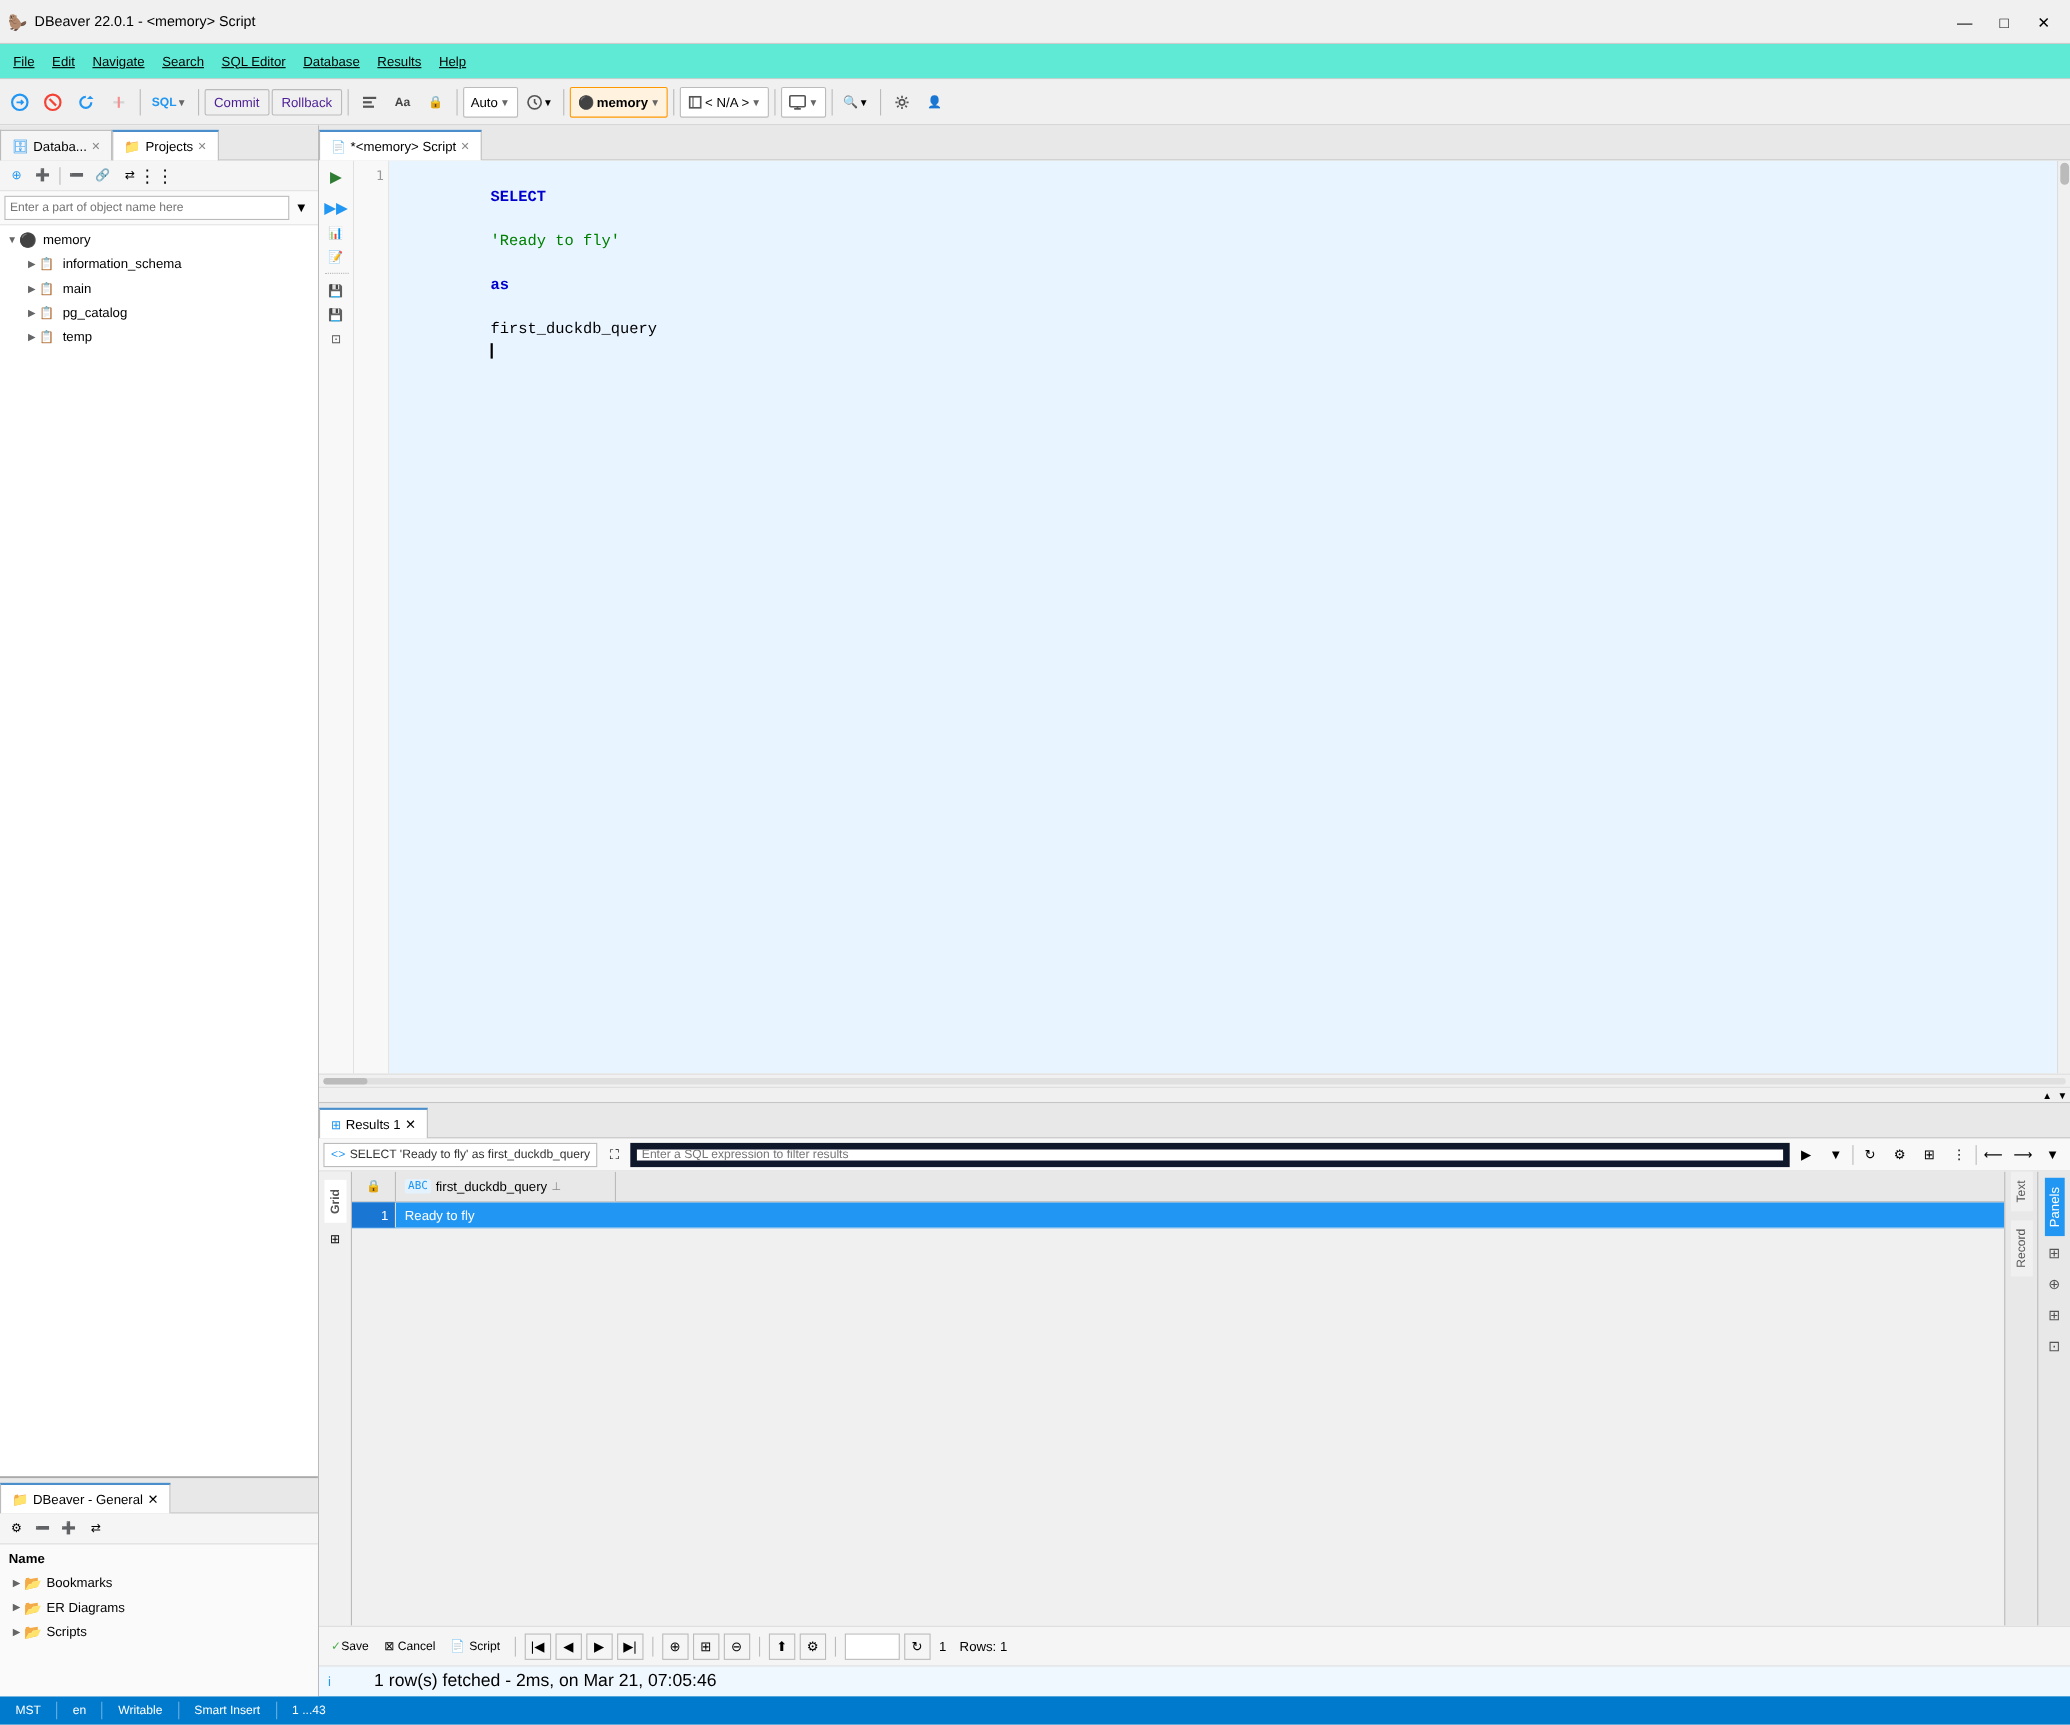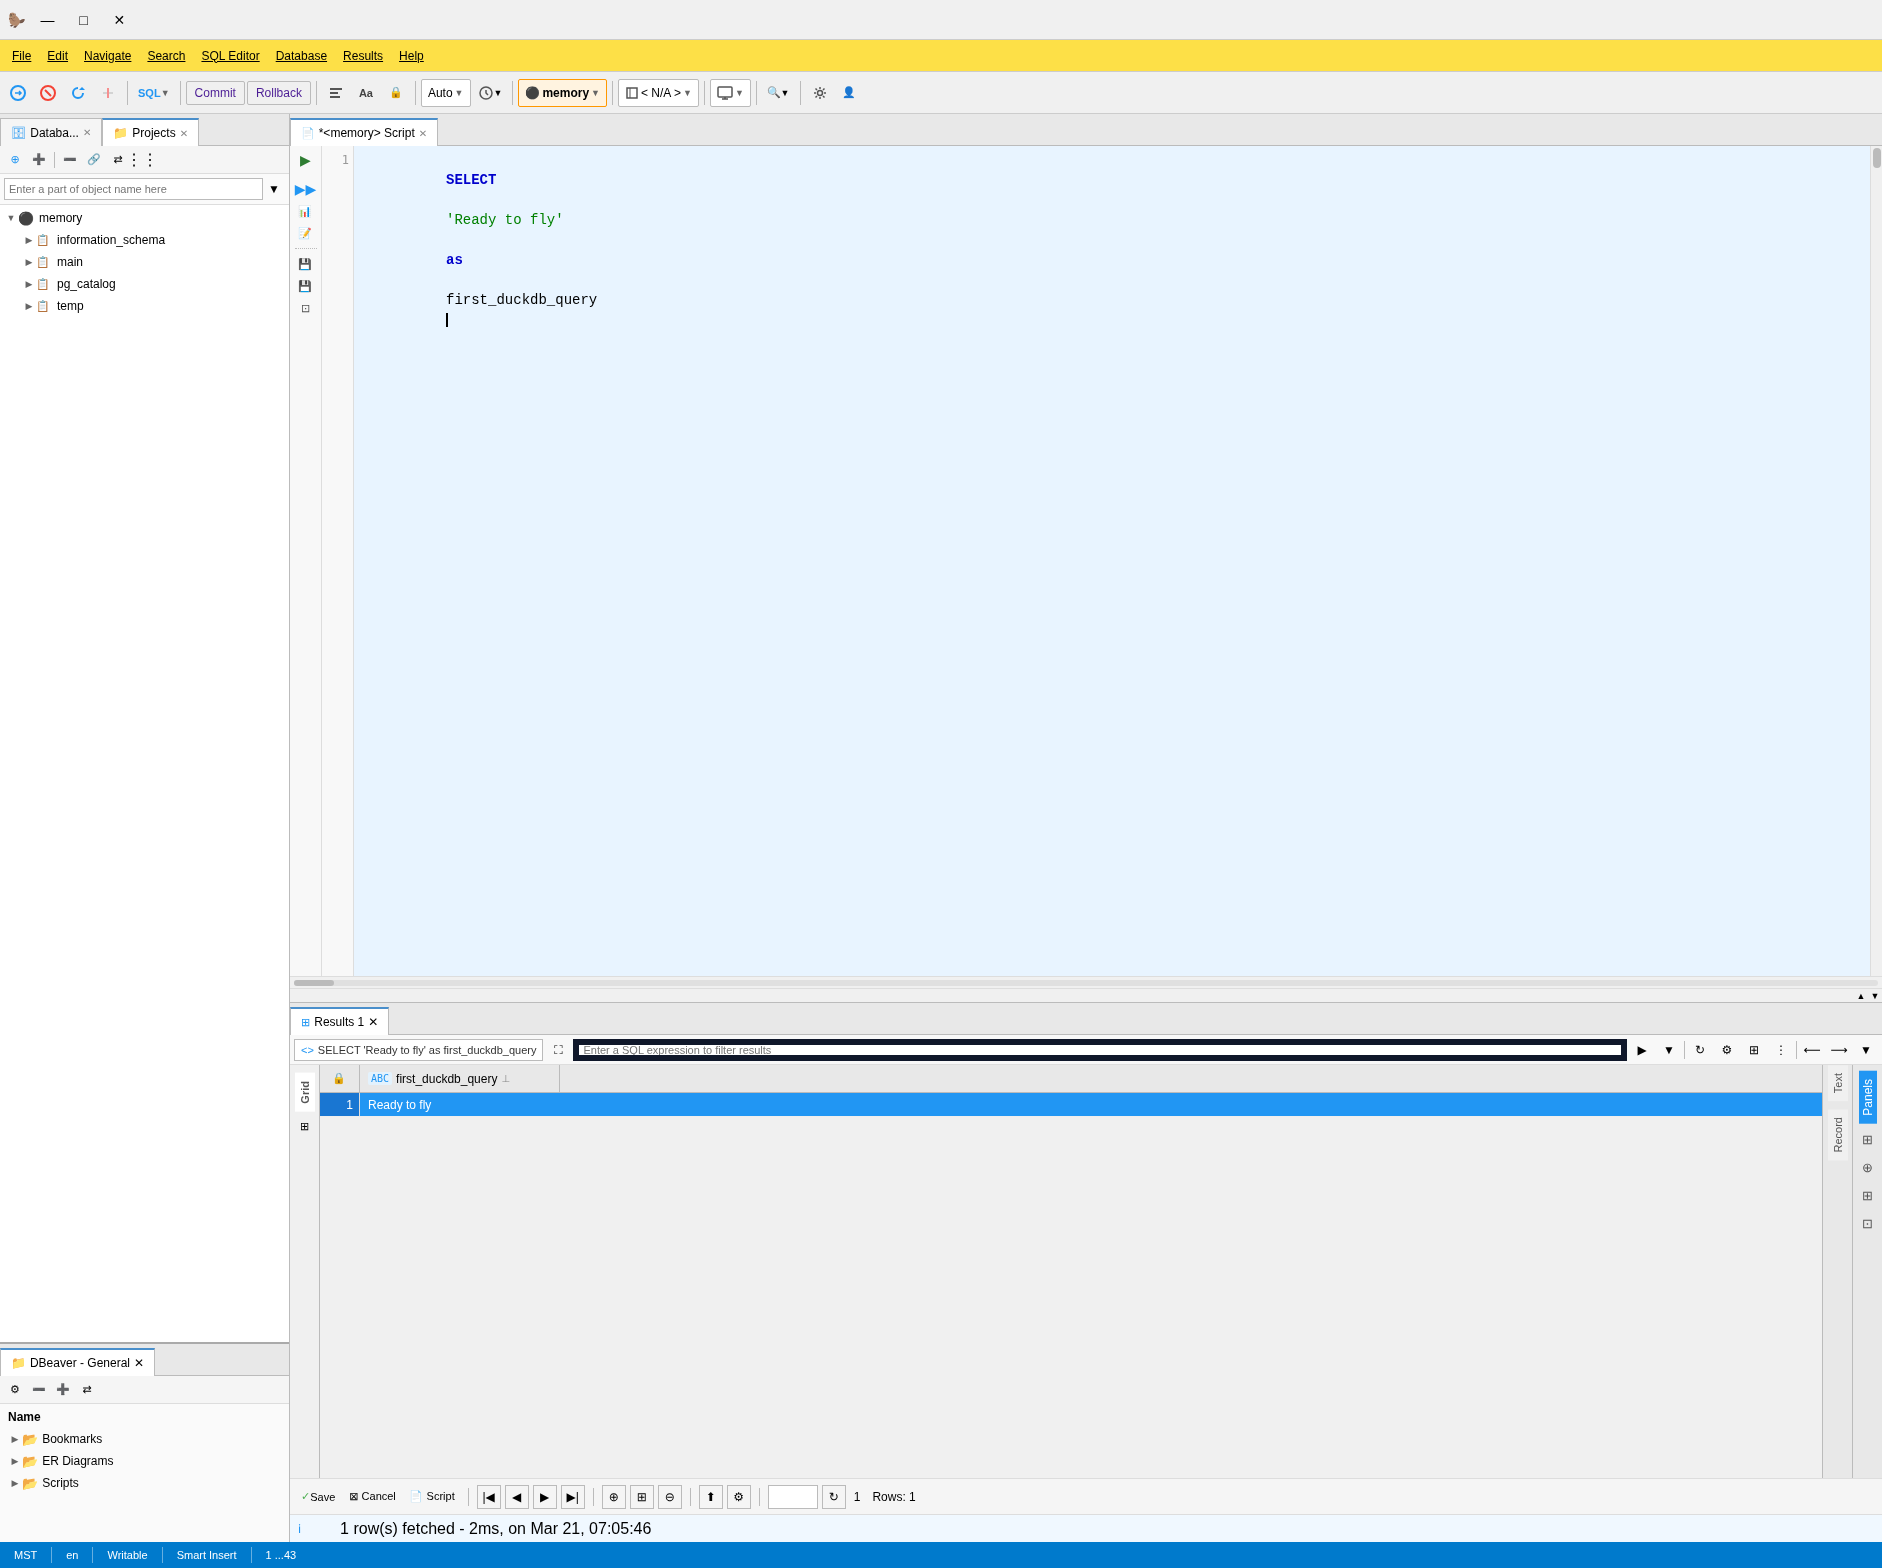--- a/index.html
+++ b/index.html
@@ -21,21 +21,21 @@
       width: 32px; height: 28px;
       background: transparent;
       border: none;
       cursor: pointer;
       font-size: 14px;
       display: flex; align-items: center; justify-content: center;
     }
 
     
     .menu-bar {
-      background: #fde047;
+      background: #5eead4;
       height: 32px;
       display: flex;
       align-items: center;
       padding: 0 4px;
       border-bottom: 1px solid #ccc;
     }
     .menu-item {
       padding: 4px 8px;
       cursor: pointer;
       font-size: 12px;
@@ -586,20 +586,21 @@
     ::-webkit-scrollbar-track { background: #f0f0f0; }
     ::-webkit-scrollbar-thumb { background: #bbb; border-radius: 4px; }
 
     .col-filter-icon { font-size: 10px; color: #888; cursor: pointer; }
   </style>
 </head>
 <body>
 
 <div class="title-bar">
   <span class="title-bar-icon">🦫</span>
+  <span class="title-bar-text">DBeaver 22.0.1 - &lt;memory&gt; Script</span>
   <div class="title-bar-controls">
     <button class="title-bar-btn">—</button>
     <button class="title-bar-btn">□</button>
     <button class="title-bar-btn close">✕</button>
   </div>
 </div>
 
 <div class="menu-bar">
   <span class="menu-item">File</span>
   <span class="menu-item">Edit</span>

